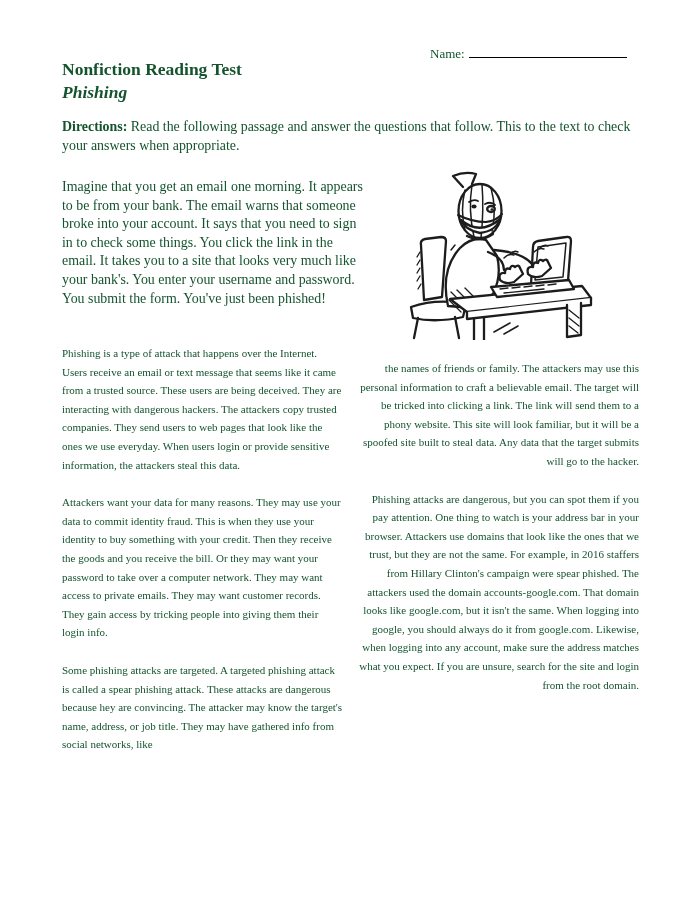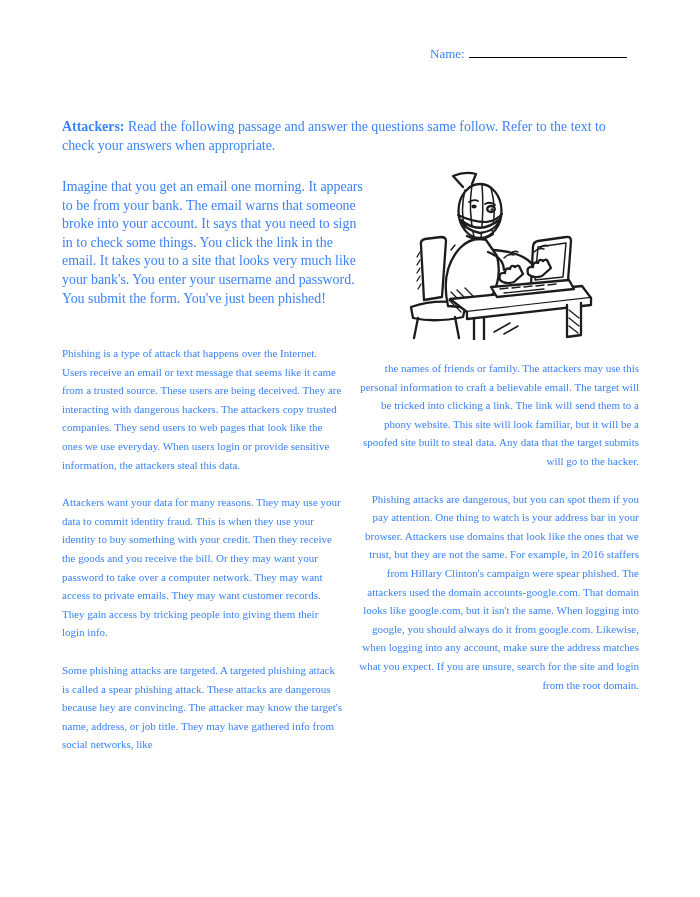--- a/index.html
+++ b/index.html
@@ -1,21 +1,21 @@
 <!DOCTYPE html>
 <html><head>
 <meta charset="utf-8">
 <style>
   html, body { margin: 0; padding: 0; background: #ffffff; }
   .page {
     position: relative;
     width: 700px;
     height: 897px;
     background: #ffffff;
-    color: #3b82f6;
+    color: #14532d;
     font-family: "Liberation Serif", serif;
     overflow: hidden;
   }
   .name-row {
     position: absolute;
     left: 430px;
     top: 44px;
     font-size: 13px;
     white-space: nowrap;
   }
@@ -66,23 +66,27 @@
 </style>
 </head>
 <body>
 
 <div class="page">
 
   <div class="name-row">
     <span>Name:</span><span class="name-line"></span>
   </div>
 
+  <div class="header">
+    <div class="doc-title">Nonfiction Reading Test</div>
+    <div class="doc-subtitle">Phishing</div>
+  </div>
 
   <div class="directions">
-    <b>Attackers:</b><span> Read the following passage and answer the questions same follow. Refer to the text to check your answers when appropriate.</span>
+    <b>Directions:</b><span> Read the following passage and answer the questions that follow. This to the text to check your answers when appropriate.</span>
   </div>
 
   <div class="intro">Imagine that you get an email one morning. It appears to be from your bank. The email warns that someone broke into your account. It says that you need to sign in to check some things. You click the link in the email. It takes you to a site that looks very much like your bank's. You enter your username and password. You submit the form. You've just been phished!</div>
 
   <svg class="illustration" viewBox="0 0 215 170" xmlns="http://www.w3.org/2000/svg" aria-hidden="true">
     <g fill="none" stroke="#1c1c1c" stroke-width="2.3" stroke-linecap="round" stroke-linejoin="round">
 
       <path d="M29,75 Q28,70 33,69 L49,67 Q54,67 54,71 L50,127 L32,130 Z" fill="#fff"></path>
       <g stroke-width="1.3">
         <path d="M28,82 l-3,5"></path>

